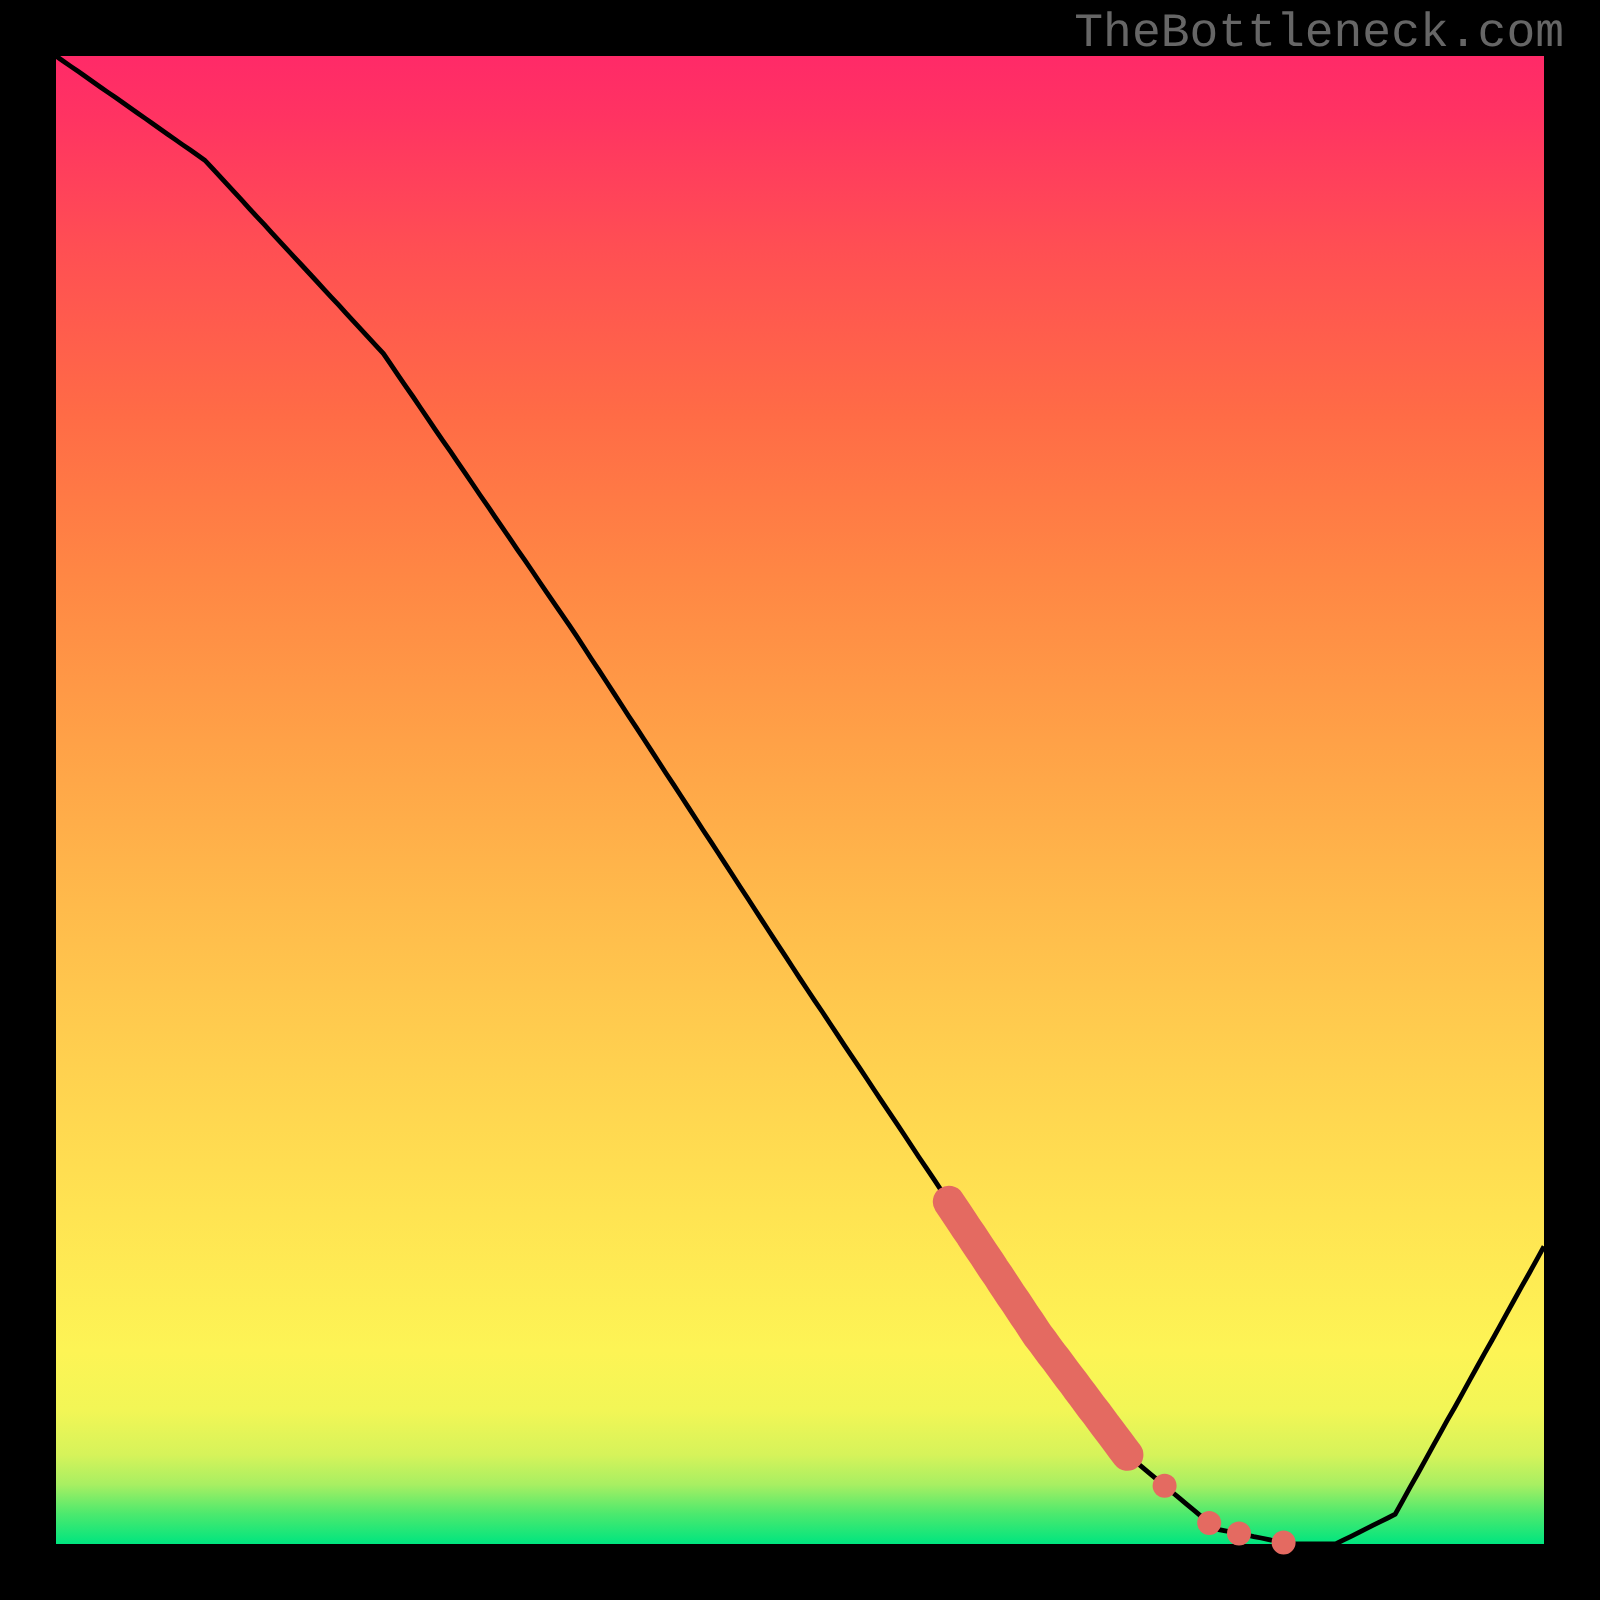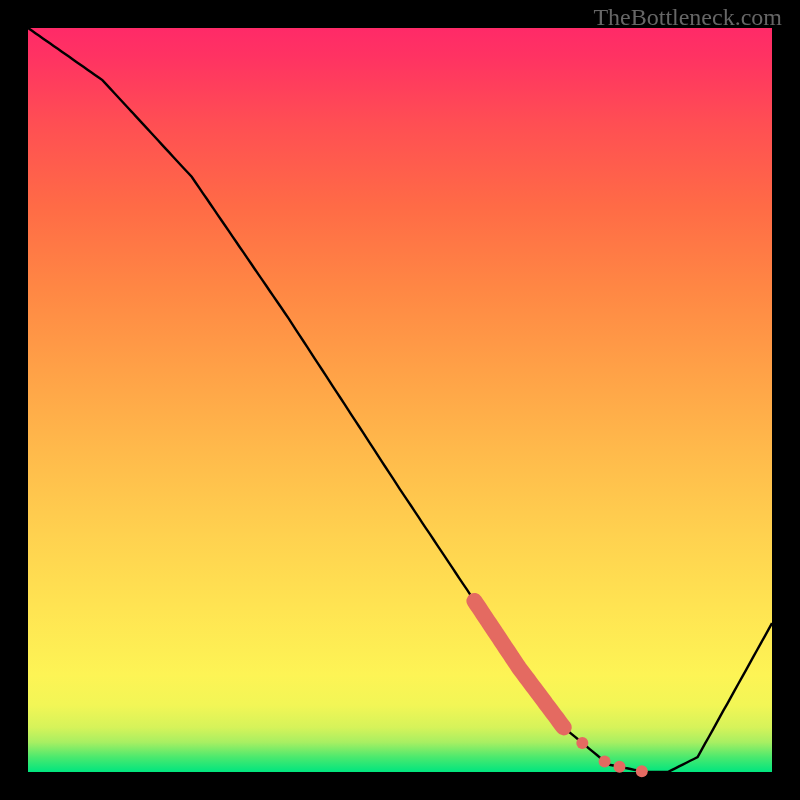--- a/index.html
+++ b/index.html
@@ -13,21 +13,21 @@
   .outer {
     position: relative;
     width: 800px;
     height: 800px;
     background: #000;
   }
   .watermark {
     position: absolute;
     top: 4px;
     right: 18px;
-    font-family: Liberation Serif, serif;
+    font-family: Liberation Mono, monospace;
     font-size: 24px;
     font-weight: 500;
     color: #666;
     letter-spacing: 0px;
     margin-left: 16px;
   }
   .plot {
     position: absolute;
     left: 28px;
     top: 28px;

